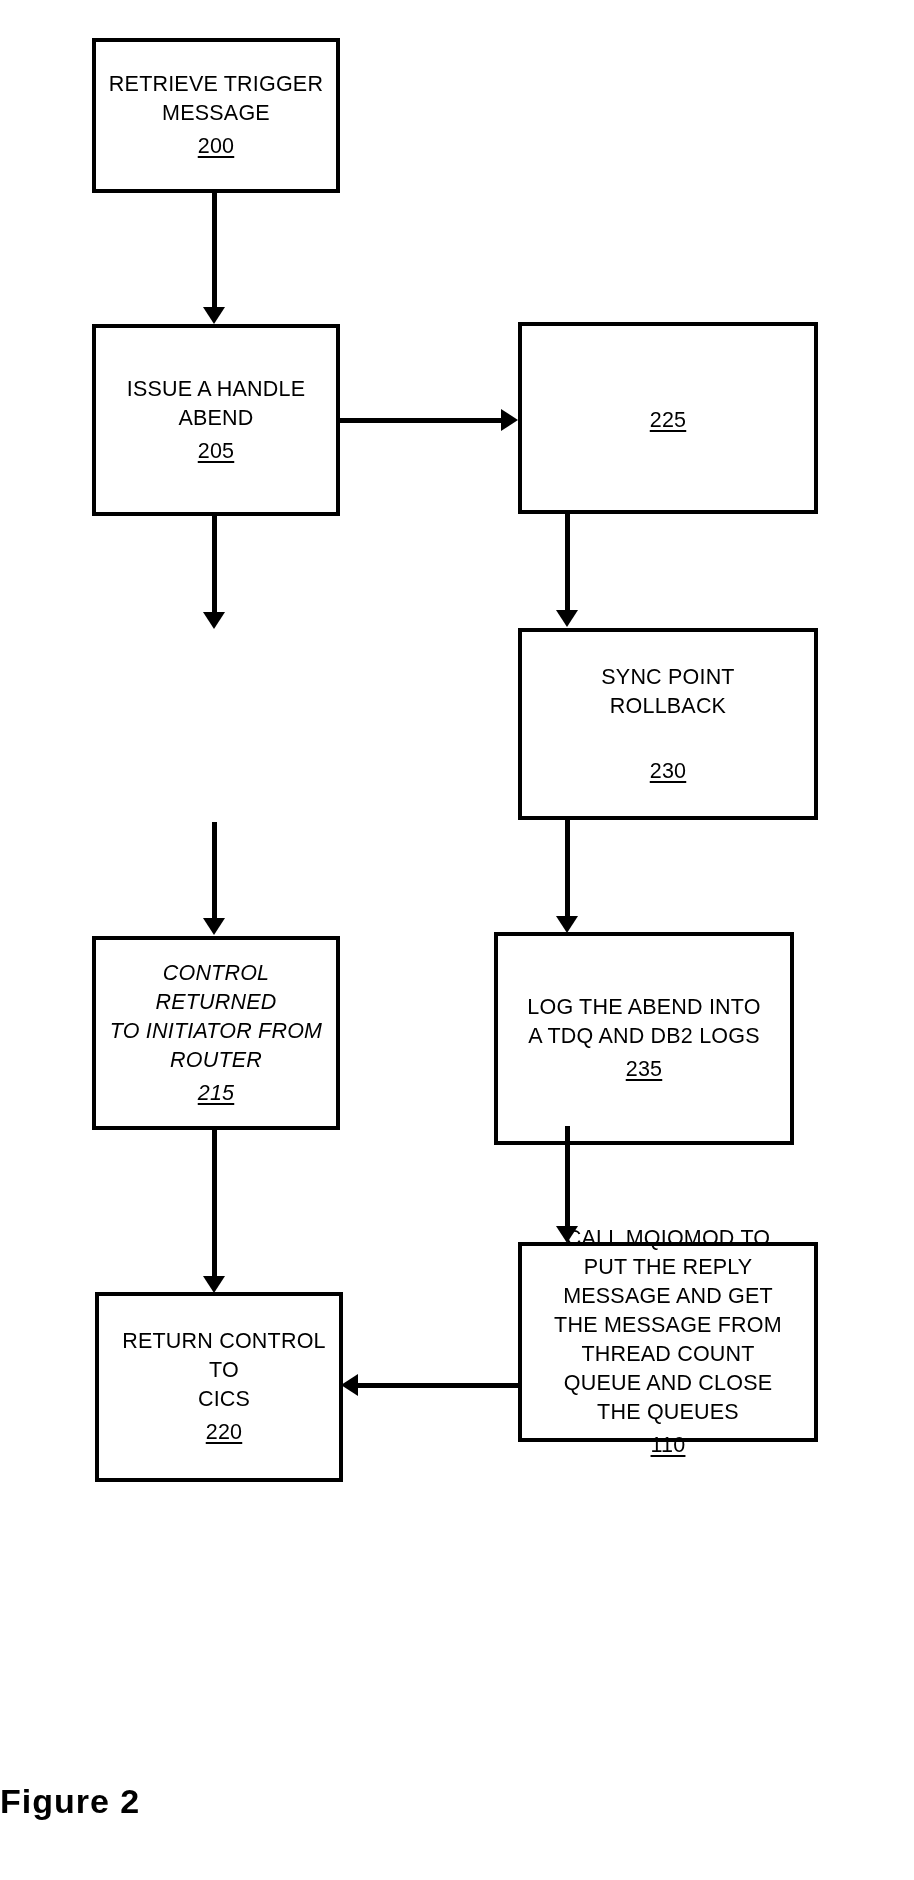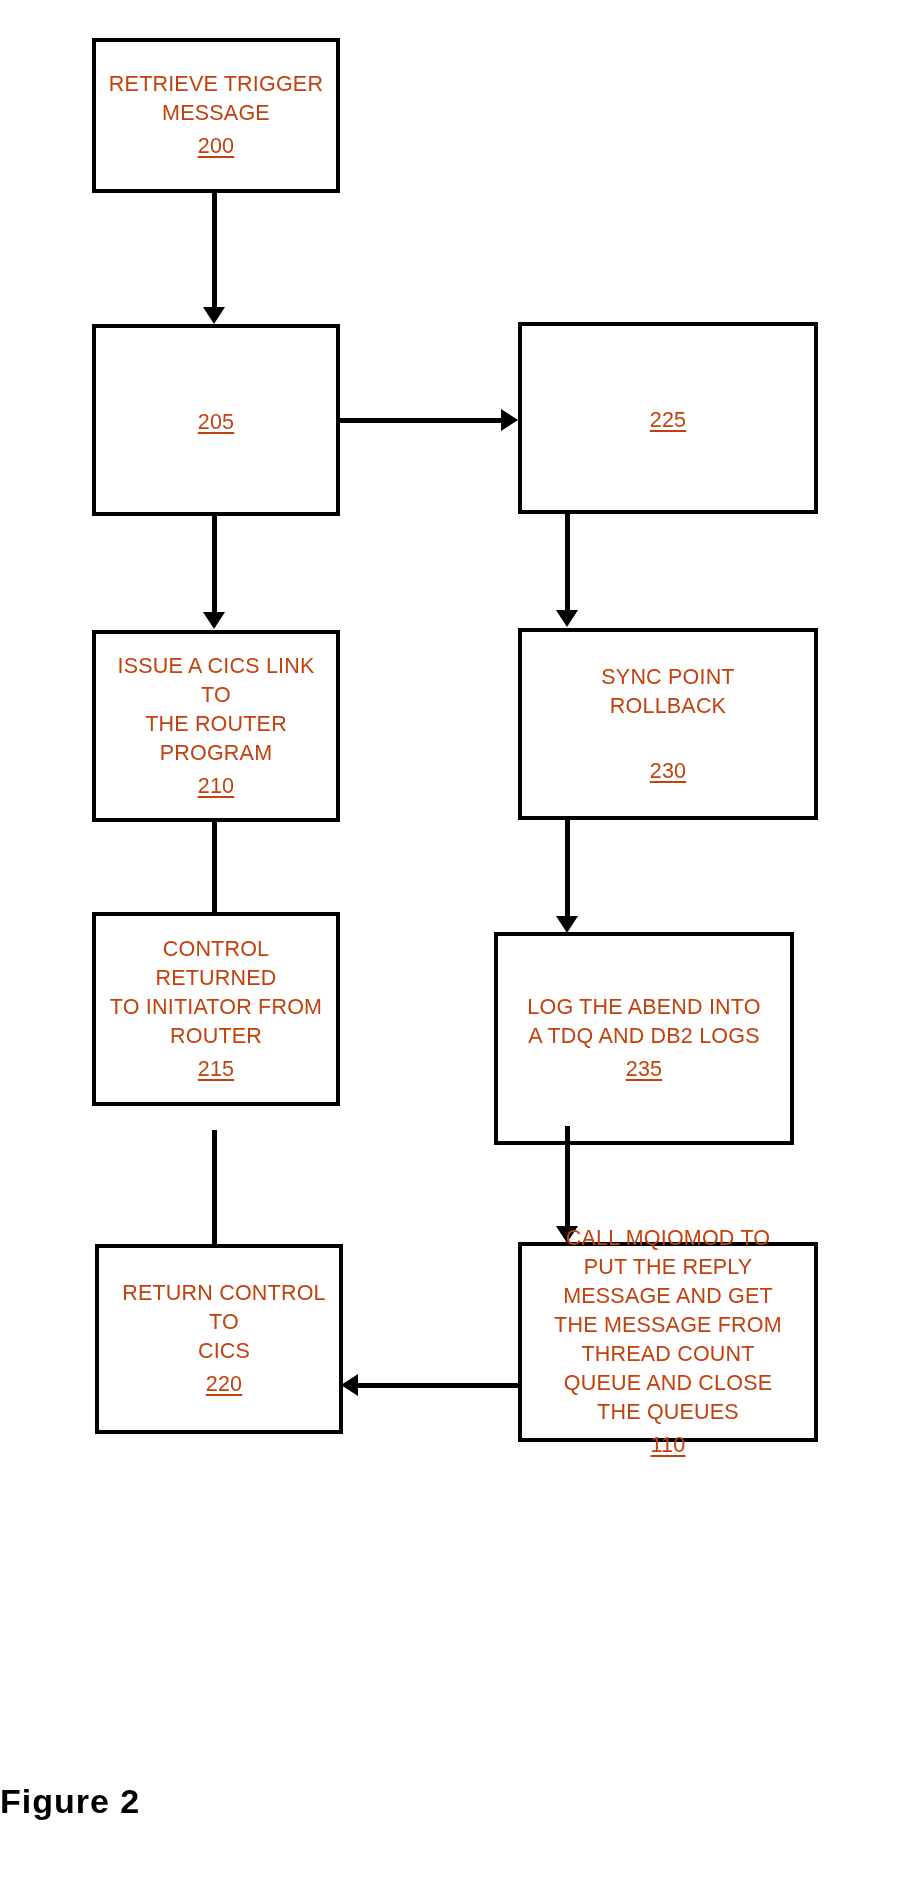--- a/index.html
+++ b/index.html
@@ -28,21 +28,21 @@
     background: #ffffff;
     display: flex;
     flex-direction: column;
     align-items: center;
     justify-content: center;
     text-align: center;
     font-family: "Liberation Sans", sans-serif;
     font-size: 21.5px;
     line-height: 29px;
     letter-spacing: 0.2px;
-    color: #c2410c;
+    color: #000000;
   }
   .node .label {
     white-space: pre-line;
     padding: 0 6px;
   }
   .node .ref {
     text-decoration: underline;
     text-underline-offset: 3px;
     margin-top: 4px;
   }
@@ -90,75 +90,71 @@
   <div class="node" style="left:92px; top:38px; width:248px; height:155px;">
     <div class="label">RETRIEVE TRIGGER
 MESSAGE</div>
     <div class="ref">200</div>
   </div>
 
   <div class="edge" style="left:212px; top:193px; width:5px; height:114px;"></div>
   <div class="arrowhead arrow-down" style="left:203px; top:307px;"></div>
 
   <div class="node" style="left:92px; top:324px; width:248px; height:192px;">
+    <div class="label">ISSUE A HANDLE
+ABEND</div>
     <div class="ref">205</div>
   </div>
 
   <div class="node" style="left:518px; top:322px; width:300px; height:192px;">
     <div class="ref">225</div>
   </div>
 
   <div class="edge" style="left:340px; top:418px; width:164px; height:5px;"></div>
   <div class="arrowhead arrow-right" style="left:501px; top:409px;"></div>
 
   <div class="edge" style="left:212px; top:516px; width:5px; height:96px;"></div>
   <div class="arrowhead arrow-down" style="left:203px; top:612px;"></div>
 
   <div class="edge" style="left:565px; top:514px; width:5px; height:96px;"></div>
   <div class="arrowhead arrow-down" style="left:556px; top:610px;"></div>
 
-  <div class="node" style="left:92px; top:630px; width:248px; height:192px;">
-    <div class="label">ISSUE A CICS LINK TO
-THE ROUTER
-PROGRAM</div>
-    <div class="ref">210</div>
-  </div>
 
   <div class="node" style="left:518px; top:628px; width:300px; height:192px;gap:32px;">
     <div class="label">SYNC POINT
 ROLLBACK</div>
     <div class="ref">230</div>
   </div>
 
   <div class="edge" style="left:212px; top:822px; width:5px; height:96px;"></div>
   <div class="arrowhead arrow-down" style="left:203px; top:918px;"></div>
 
   <div class="edge" style="left:565px; top:820px; width:5px; height:96px;"></div>
   <div class="arrowhead arrow-down" style="left:556px; top:916px;"></div>
 
-  <div class="node" style="left:92px; top:912px; width:248px; height:194px;">
+  <div class="node" style="left:92px; top:936px; width:248px; height:194px;font-style:italic;">
     <div class="label">CONTROL RETURNED
 TO INITIATOR FROM
 ROUTER</div>
     <div class="ref">215</div>
   </div>
 
   <div class="node" style="left:494px; top:932px; width:300px; height:213px;">
     <div class="label">LOG THE ABEND INTO
 A TDQ AND DB2 LOGS</div>
     <div class="ref">235</div>
   </div>
 
   <div class="edge" style="left:212px; top:1130px; width:5px; height:146px;"></div>
   <div class="arrowhead arrow-down" style="left:203px; top:1276px;"></div>
 
   <div class="edge" style="left:565px; top:1126px; width:5px; height:100px;"></div>
   <div class="arrowhead arrow-down" style="left:556px; top:1226px;"></div>
 
-  <div class="node" style="left:95px; top:1244px; width:248px; height:190px;padding-left:10px;">
+  <div class="node" style="left:95px; top:1292px; width:248px; height:190px;padding-left:10px;">
     <div class="label">RETURN CONTROL TO
 CICS</div>
     <div class="ref">220</div>
   </div>
 
   <div class="node" style="left:518px; top:1242px; width:300px; height:200px;">
     <div class="label">CALL MQIOMOD TO
 PUT THE REPLY
 MESSAGE AND GET
 THE MESSAGE FROM

